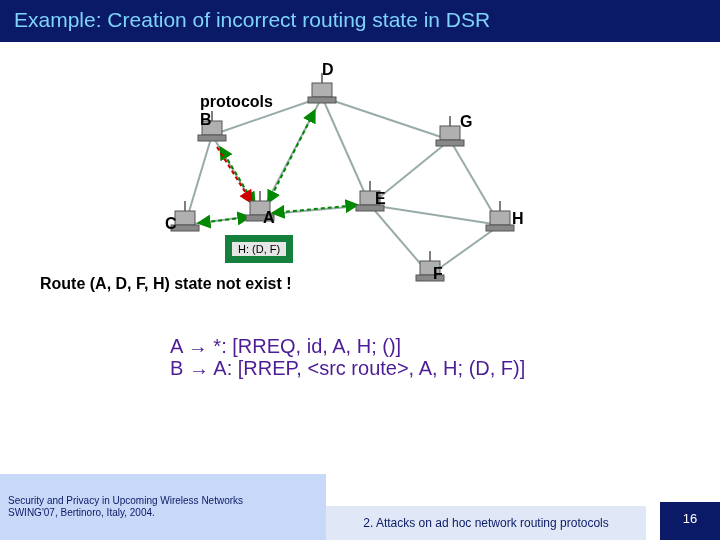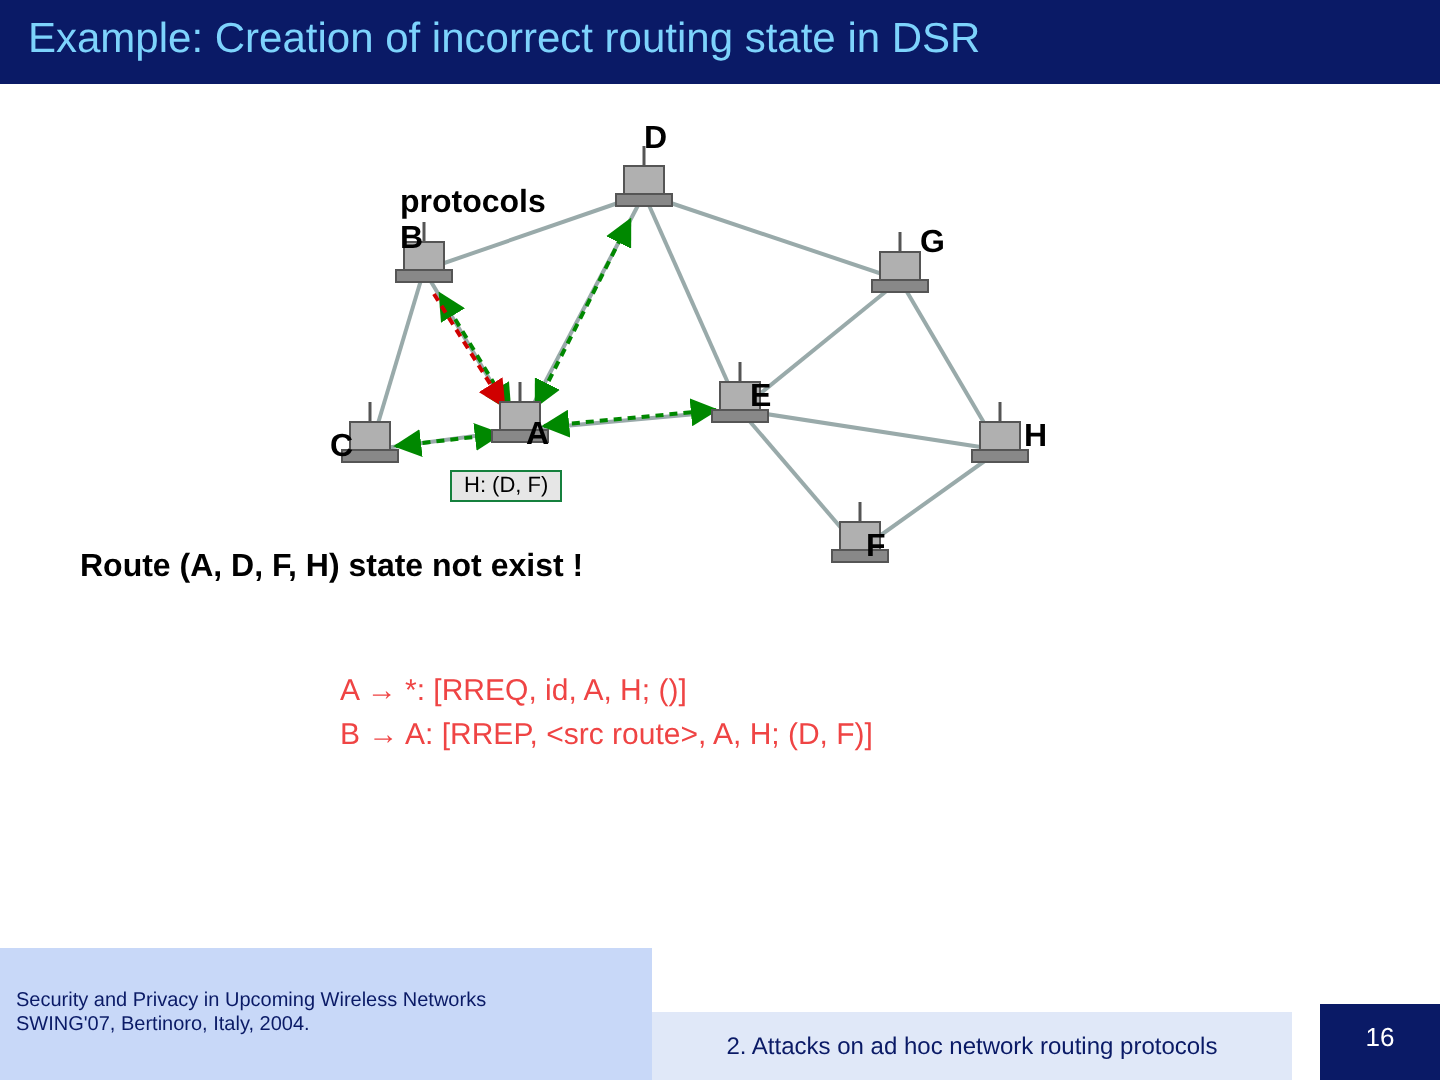--- a/index.html
+++ b/index.html
@@ -71,38 +71,38 @@
   }
   .node-label {
     position: absolute;
     font-size: 16px;
     font-weight: bold;
     color: #000;
   }
   .cache {
     position: absolute;
     background: #e6e6e6;
-    border: 1px solid #15803d;
+    border: 7px solid #15803d;
     padding: 1px 6px;
     font-size: 11px;
   }
   .statement {
     position: absolute;
     left: 40px;
     top: 275px;
     font-size: 16px;
     font-weight: bold;
   }
   .messages {
     position: absolute;
     left: 170px;
     top: 335px;
-    font-size: 15px;
+    font-size: 20px;
     line-height: 22px;
-    color: #ef4444;
+    color: #4c1d95;
   }
 </style>
 </head>
 <body>
 
 <div class="slide">
 
   <div class="titlebar">Example: Creation of incorrect routing state in DSR</div>
 
   <div class="diagram">

